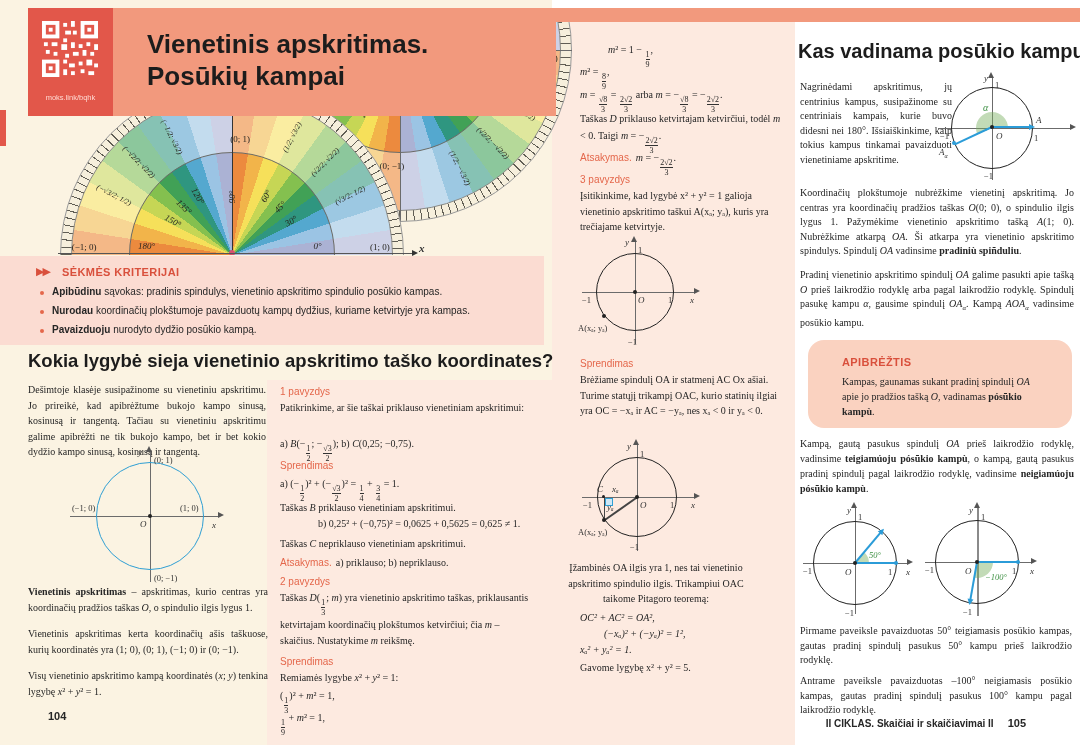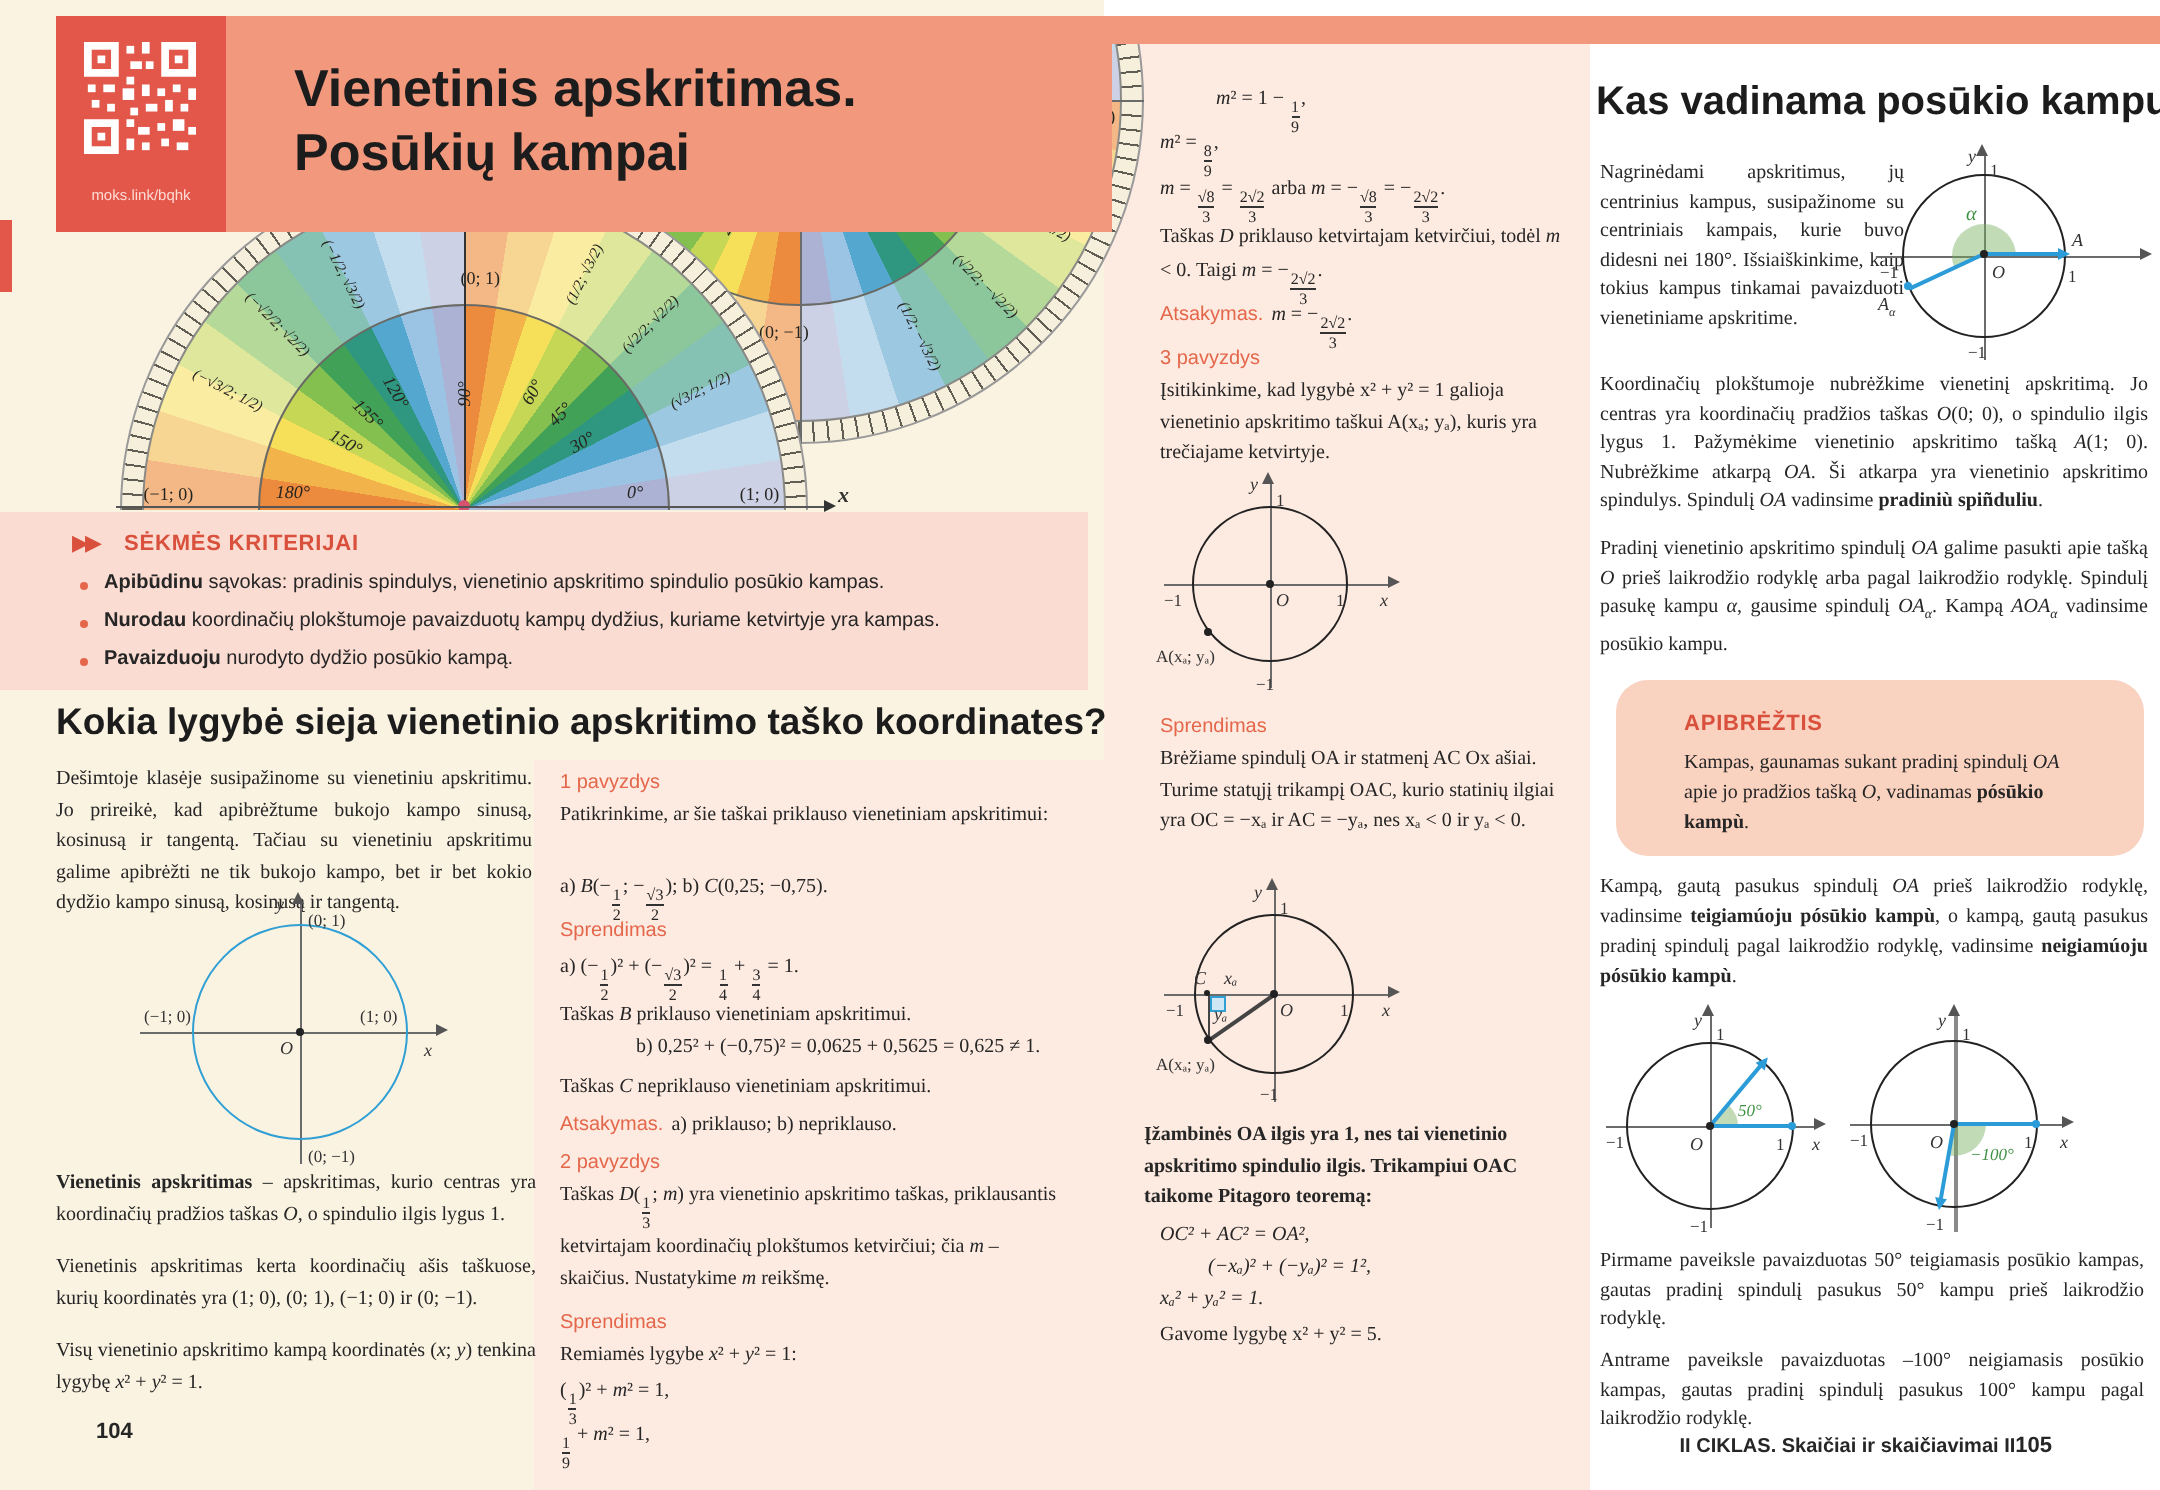--- a/index.html
+++ b/index.html
@@ -342,21 +342,21 @@
     <span class="dco" style="left:52px;top:103px;">−1</span>
     <span class="dlb" style="left:19px;top:45px;">C</span>
     <span class="dlb" style="left:34px;top:45px;">xₐ</span>
     <span class="dlb" style="left:29px;top:63px;">yₐ</span>
     <span class="dot" style="left:57px;top:55px;"></span>
     <span class="dot" style="left:24px;top:78px;"></span>
     <span class="dot" style="left:24px;top:55px;width:3px;height:3px;"></span>
     <span class="dco i" style="left:0;top:88px;">A(xₐ; yₐ)</span>
   </div>
 
-  <div class="serif body-text" style="position:absolute;left:572px;top:560px;width:208px;text-align:left;font-weight:bold;">Įžambinės OA ilgis yra 1, nes tai vienetinio apskritimo spindulio ilgis. Trikampiui OAC taikome Pitagoro teoremą:</div>
+  <div class="serif body-text" style="position:absolute;left:552px;top:560px;width:208px;text-align:center;">Įžambinės OA ilgis yra 1, nes tai vienetinio apskritimo spindulio ilgis. Trikampiui OAC taikome Pitagoro teoremą:</div>
   <div class="serif body-text" style="position:absolute;left:580px;top:610px;font-style:italic;">OC² + AC² = OA²,</div>
   <div class="serif body-text" style="position:absolute;left:580px;top:626px;font-style:italic;margin-left:24px;">(−xₐ)² + (−yₐ)² = 1²,</div>
   <div class="serif body-text" style="position:absolute;left:580px;top:642px;font-style:italic;">xₐ² + yₐ² = 1.</div>
   <div class="serif body-text" style="position:absolute;left:580px;top:660px;width:208px;text-align:left;">Gavome lygybę x² + y² = 5.</div>
 
   <div class="sans b" style="position:absolute;left:798px;top:40px;font-size:20px;color:#1c1c1c;white-space:nowrap;">Kas vadinama posūkio kampu?</div>
   <div class="serif" style="position:absolute;left:800px;top:80px;width:152px;font-size:10px;line-height:14.5px;text-align:justify;">Nagrinėdami apskritimus, jų centrinius kampus, susipažinome su centriniais kampais, kurie buvo didesni nei 180°. Išsiaiškinkime, kaip tokius kampus tinkamai pavaizduoti vienetiniame apskritime.</div>
 
   <div class="abs" style="left:938px;top:76px;width:142px;height:112px;">
     <div class="axis-v" style="left:53.5px;top:0;height:104px;"></div>
@@ -432,18 +432,18 @@
     <span class="dlb" style="left:40px;top:63px;">O</span>
     <span class="dco" style="left:87px;top:63px;">1</span>
     <span class="dlb" style="left:105px;top:63px;">x</span>
     <span class="dco" style="left:38px;top:104px;">−1</span>
   </div>
 
   <div class="serif rp-text" style="position:absolute;left:800px;top:624px;width:272px;">Pirmame paveiksle pavaizduotas 50° teigiamasis posūkio kampas, gautas pradinį spindulį pasukus 50° kampu prieš laikrodžio rodyklę.</div>
   <div class="serif rp-text" style="position:absolute;left:800px;top:674px;width:272px;">Antrame paveiksle pavaizduotas –100° neigiamasis posūkio kampas, gautas pradinį spindulį pasukus 100° kampu pagal laikrodžio rodyklę.</div>
 
   <div class="sans b" style="position:absolute;left:48px;top:710px;font-size:11px;color:#262626;">104</div>
-  <div style="position:absolute;left:795px;top:717px;width:231px;display:flex;justify-content:flex-end;align-items:baseline;">
+  <div style="position:absolute;left:795px;top:717px;width:231px;display:flex;justify-content:flex-end;gap:14px;align-items:baseline;">
     <span class="sans b" style="font-size:10px;color:#262626;">II CIKLAS. Skaičiai ir skaičiavimai II</span>
     <span class="sans b" style="font-size:11px;color:#262626;">105</span>
   </div>
 
 </div>
 
 </body></html>

